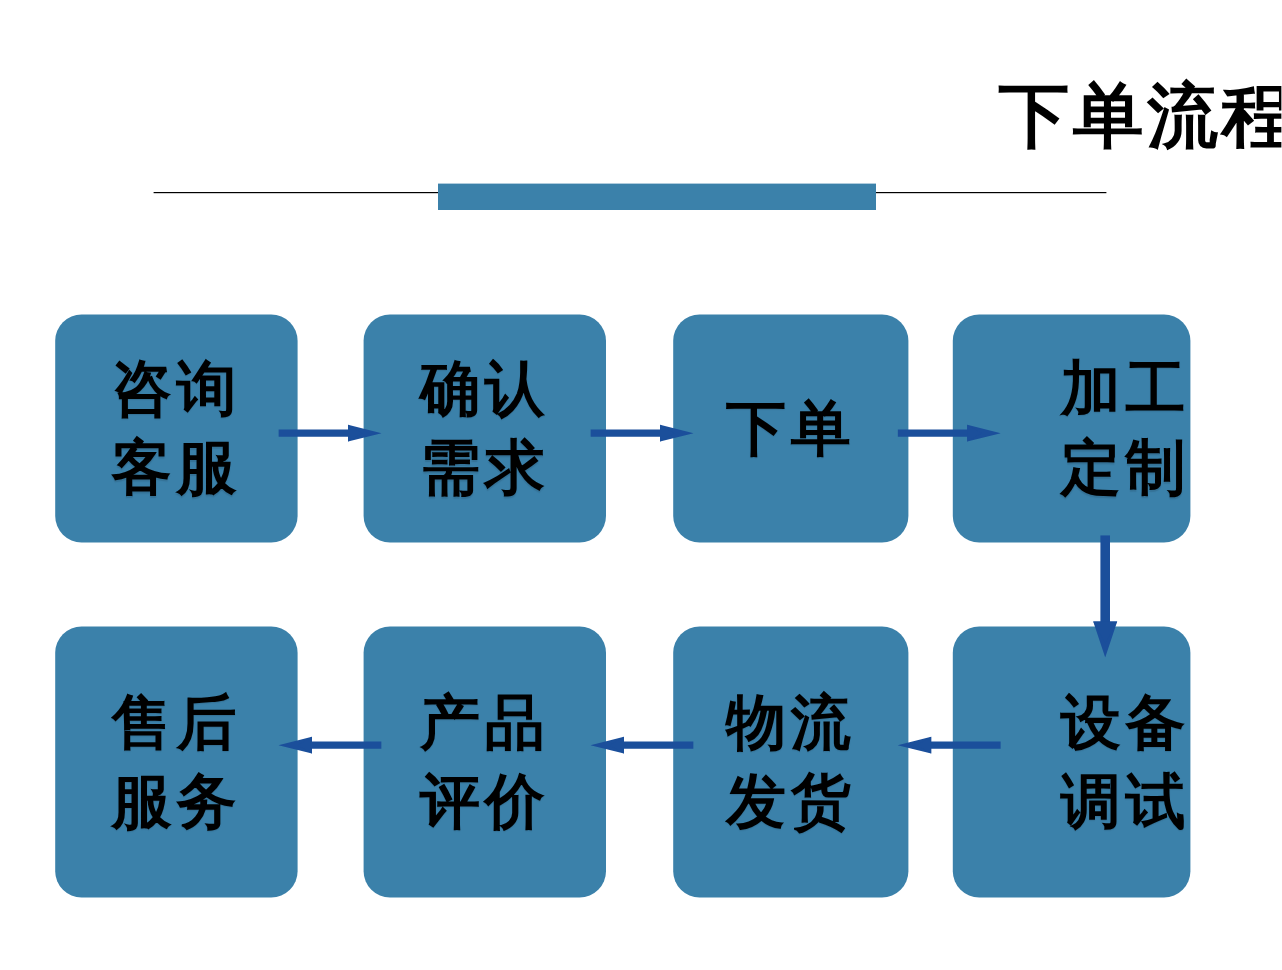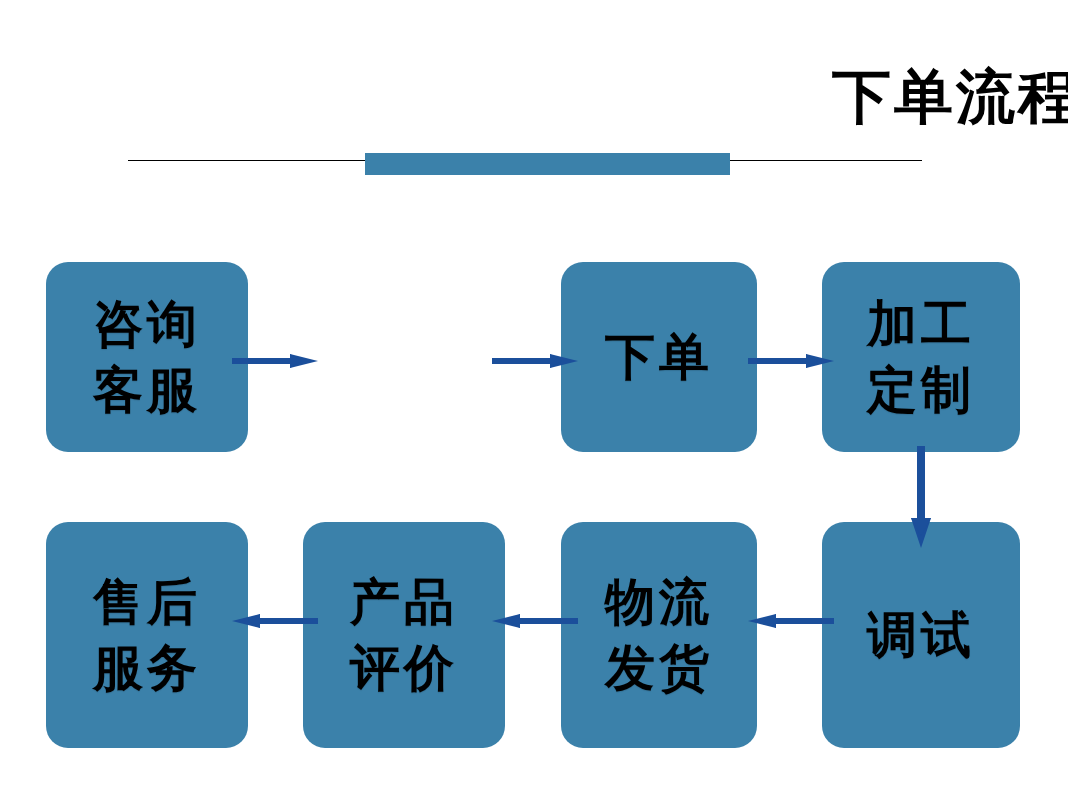--- a/index.html
+++ b/index.html
@@ -71,21 +71,21 @@
   }
 
   
   .row-top { top: 262px; height: 190px; }
   
   .row-bottom { top: 522px; height: 226px; }
 
   .col-1 { left: 46px;  width: 202px; }
   .col-2 { left: 303px; width: 202px; }
   .col-3 { left: 561px; width: 196px; }
-  .col-4 { left: 822px; width: 198px; }
+  .col-4 { left: 794px; width: 198px; align-items: flex-end; }
 
   
   .arrow-h, .arrow-v {
     position: absolute;
   }
   .arrow-h svg, .arrow-v svg { display: block; }
 </style>
 </head>
 <body>
 
@@ -93,20 +93,24 @@
 
   <div id="page-title">下单流程</div>
   <div id="title-rule"></div>
   <div id="title-accent-bar"></div>
 
   <div class="flow-box row-top col-1">
     <div class="box-line">咨询</div>
     <div class="box-line">客服</div>
   </div>
 
+  <div class="flow-box row-top col-2">
+    <div class="box-line">确认</div>
+    <div class="box-line">需求</div>
+  </div>
 
   <div class="flow-box row-top col-3">
     <div class="box-line">下单</div>
   </div>
 
   <div class="flow-box row-top col-4">
     <div class="box-line">加工</div>
     <div class="box-line">定制</div>
   </div>
 
@@ -119,20 +123,21 @@
     <div class="box-line">产品</div>
     <div class="box-line">评价</div>
   </div>
 
   <div class="flow-box row-bottom col-3">
     <div class="box-line">物流</div>
     <div class="box-line">发货</div>
   </div>
 
   <div class="flow-box row-bottom col-4">
+    <div class="box-line">设备</div>
     <div class="box-line">调试</div>
   </div>
 
   <div class="arrow-h" style="left:232px; top:340px; width:86px; height:42px;">
     <svg width="86" height="42" viewBox="0 0 86 42">
       <path d="M0 18 H58 V14 L86 21 L58 28 V24 H0 Z" fill="#1B4F9B"></path>
       <path d="M58 28 L70 21 L58 14 Z" fill="#1B4F9B"></path>
     </svg>
   </div>
 

